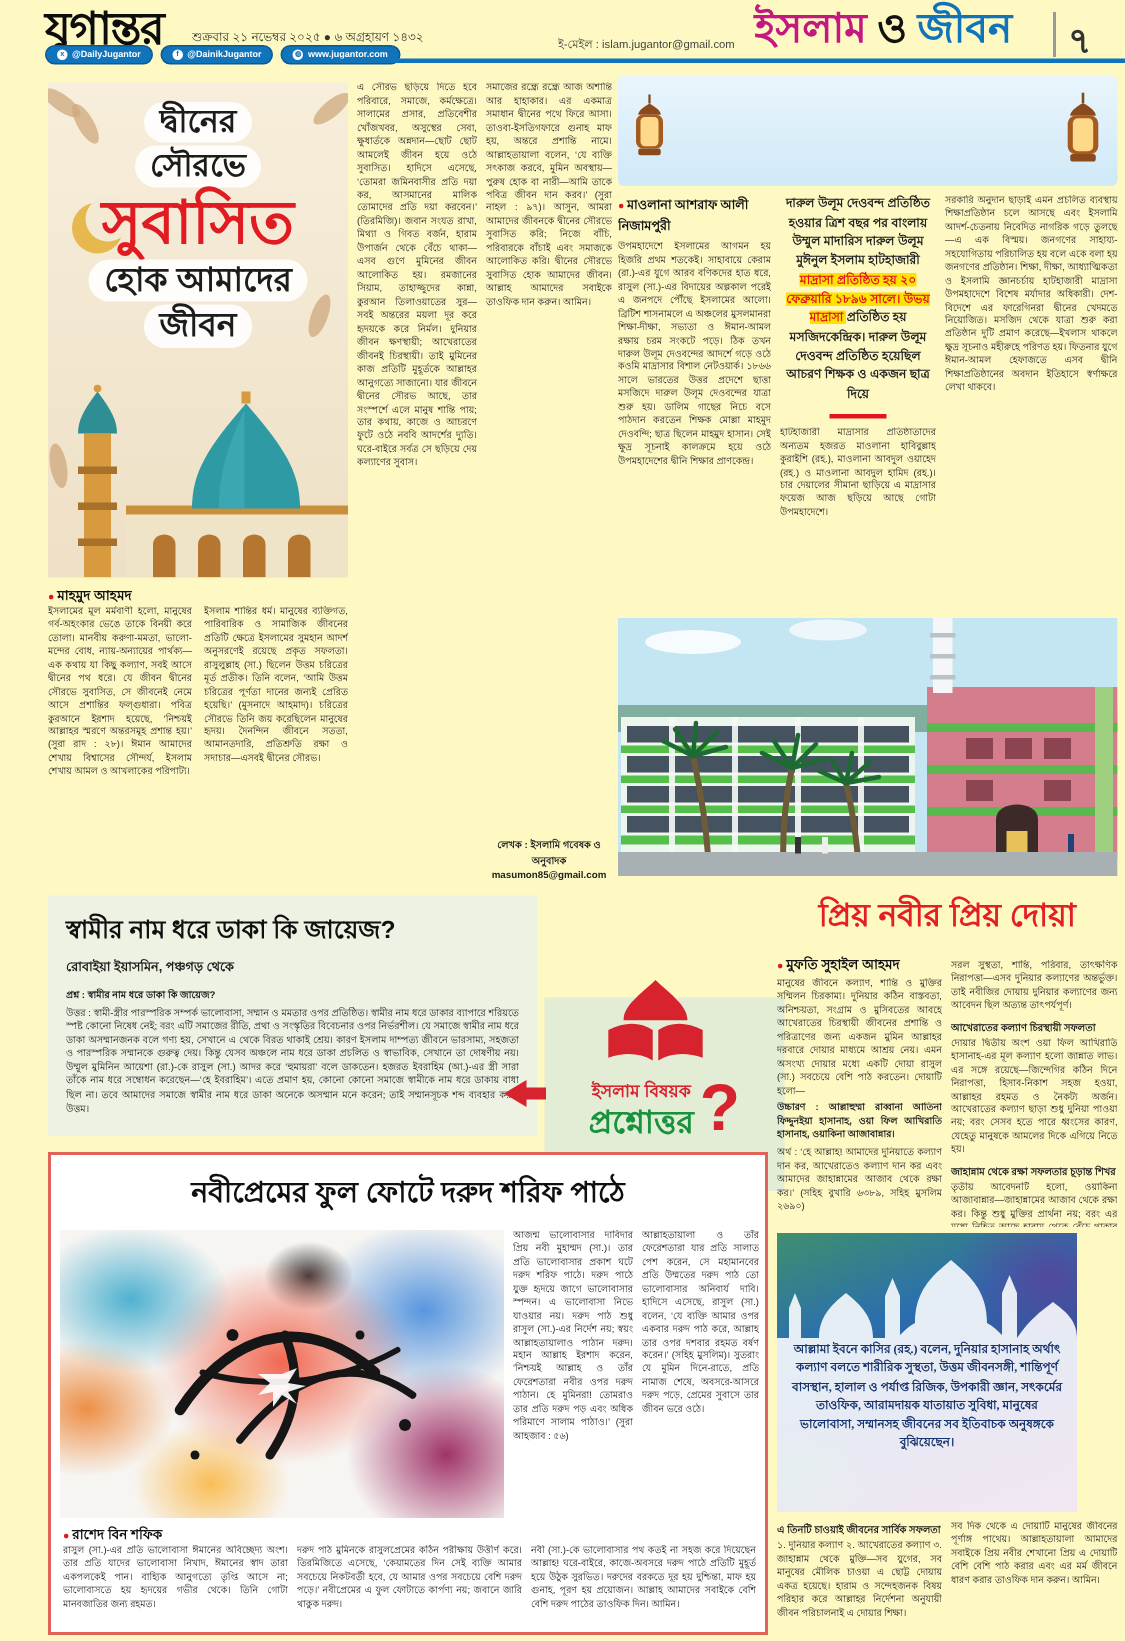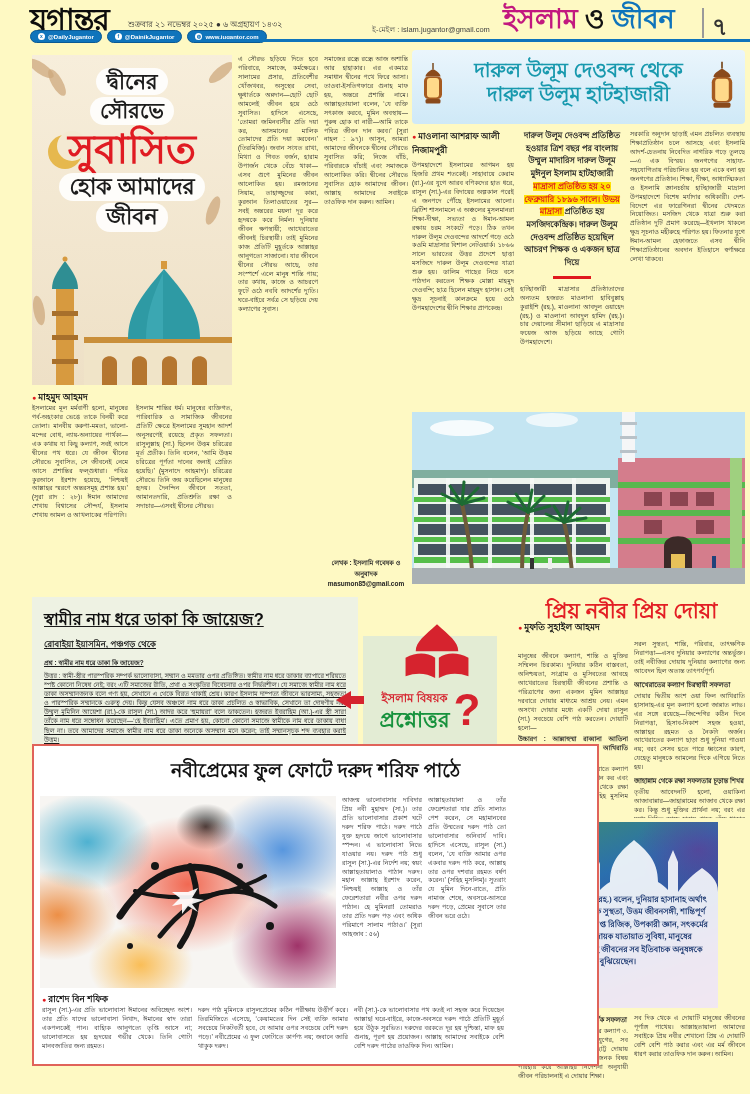--- a/index.html
+++ b/index.html
@@ -40,21 +40,21 @@
 
   
   .banner{background:linear-gradient(#eaf5fc,#cfe9f7);border-radius:4px;text-align:center;}
   .banner h1{margin:8px 0 0;font-size:20px;line-height:1.2;color:#1899ae;font-weight:800;}
   .lantern{position:absolute;top:8px;}
   .stand{font-size:8.2px;font-weight:bold;line-height:1.55;text-align:center;color:#222;}
   .hl{background:#ffe200;color:#e0181e;}
   .redbar{width:38px;height:3px;background:#e0181e;margin:6px auto;}
 
   
-  .qabox{background:#eef2e3;padding:10px 12px;box-sizing:border-box;text-decoration:underline;}
+  .qabox{background:#eef2e3;padding:10px 12px;box-sizing:border-box;}
   .qabox h2{margin:0;font-size:16.5px;font-weight:800;color:#101010;}
   .qabox .src{font-size:8.5px;font-weight:bold;margin-top:4px;}
   .qq{font-size:6.4px;font-weight:bold;margin-top:6px;}
   .qa-a{font-size:6.4px;line-height:1.42;text-align:justify;margin-top:2px;overflow:hidden;height:96px;}
   .qaftr{font-size:6.6px;font-weight:bold;margin-top:3px;}
   .qaftr::before{content:"◉ ";color:#1899ae;}
 
   
   .qgfx{background:#e3ecd4;}
   .qgfx .row{position:absolute;left:0;right:0;top:52px;display:flex;justify-content:center;align-items:center;gap:4px;}
@@ -178,27 +178,23 @@
       <rect x="12" y="20" width="16" height="26" rx="4" fill="#ffd98a"></rect>
       <rect x="10" y="48" width="20" height="6" rx="2" fill="#8a4a1c"></rect>
     </svg>
     <svg class="lantern" style="right:6px;" width="34" height="62" viewBox="0 0 40 64">
       <line x1="20" y1="0" x2="20" y2="8" stroke="#7a4a1e" stroke-width="2"></line>
       <path d="M20 8 C13 12 10 15 10 18 L30 18 C30 15 27 12 20 8 Z" fill="#8a4a1c"></path>
       <rect x="8" y="18" width="24" height="30" rx="6" fill="#a55a20"></rect>
       <rect x="12" y="20" width="16" height="26" rx="4" fill="#ffd98a"></rect>
       <rect x="10" y="48" width="20" height="6" rx="2" fill="#8a4a1c"></rect>
     </svg>
-    <h1>
-      <span>দারুল উলূম দেওবন্দ থেকে</span><br>
-      <span>দারুল উলূম হাটহাজারী</span>
-    </h1>
   </div>
   <div class="abs" style="left:412px;top:130px;width:102px;height:278px;overflow:hidden;">
-    <div class="byline" style="font-size:8.5px;">মাওলানা আশরাফ আলী নিজামপুরী</div>
+    <div class="byline" style="font-size:8.5px;font-family:Liberation Serif, serif;">মাওলানা আশরাফ আলী নিজামপুরী</div>
     <div class="tiny" style="margin-top:3px;">উপমহাদেশে ইসলামের আগমন হয় হিজরি প্রথম শতকেই। সাহাবায়ে কেরাম (রা.)-এর যুগে আরব বণিকদের হাত ধরে, রাসুল (সা.)-এর বিদায়ের অল্পকাল পরেই এ জনপদে পৌঁছে ইসলামের আলো। ব্রিটিশ শাসনামলে এ অঞ্চলের মুসলমানরা শিক্ষা-দীক্ষা, সভ্যতা ও ঈমান-আমল রক্ষায় চরম সংকটে পড়ে। ঠিক তখন দারুল উলূম দেওবন্দের আদর্শে গড়ে ওঠে কওমি মাদ্রাসার বিশাল নেটওয়ার্ক। ১৮৬৬ সালে ভারতের উত্তর প্রদেশে ছাত্তা মসজিদে দারুল উলূম দেওবন্দের যাত্রা শুরু হয়। ডালিম গাছের নিচে বসে পাঠদান করতেন শিক্ষক মোল্লা মাহমুদ দেওবন্দি; ছাত্র ছিলেন মাহমুদ হাসান। সেই ক্ষুদ্র সূচনাই কালক্রমে হয়ে ওঠে উপমহাদেশের দ্বীনি শিক্ষার প্রাণকেন্দ্র।</div>
   </div>
   <div class="abs" style="left:520px;top:130px;width:104px;height:278px;overflow:hidden;">
     <div class="stand">
       <span>দারুল উলূম দেওবন্দ প্রতিষ্ঠিত হওয়ার ত্রিশ বছর পর বাংলায় উম্মুল মাদারিস দারুল উলূম মুঈনুল ইসলাম হাটহাজারী </span><span class="hl">মাদ্রাসা প্রতিষ্ঠিত হয় ২০ ফেব্রুয়ারি ১৮৯৬ সালে। উভয় মাদ্রাসা </span><span>প্রতিষ্ঠিত হয় মসজিদকেন্দ্রিক। দারুল উলূম দেওবন্দ প্রতিষ্ঠিত হয়েছিল আচরণ শিক্ষক ও একজন ছাত্র দিয়ে</span>
     </div>
     <div class="redbar"></div>
     <div class="tiny">হাটহাজারী মাদ্রাসার প্রতিষ্ঠাতাদের অন্যতম হজরত মাওলানা হাবিবুল্লাহ কুরাইশি (রহ.), মাওলানা আবদুল ওয়াহেদ (রহ.) ও মাওলানা আবদুল হামিদ (রহ.)। চার দেয়ালের সীমানা ছাড়িয়ে এ মাদ্রাসার ফয়েজ আজ ছড়িয়ে আছে গোটা উপমহাদেশে।</div>
   </div>
   <div class="abs tiny" style="left:630px;top:130px;width:115px;height:278px;">সরকারি অনুদান ছাড়াই এমন প্রচলিত ব্যবস্থায় শিক্ষাপ্রতিষ্ঠান চলে আসছে এবং ইসলামি আদর্শ-চেতনায় নিবেদিত নাগরিক গড়ে তুলছে—এ এক বিস্ময়। জনগণের সাহায্য-সহযোগিতায় পরিচালিত হয় বলে একে বলা হয় জনগণের প্রতিষ্ঠান। শিক্ষা, দীক্ষা, আধ্যাত্মিকতা ও ইসলামি জ্ঞানচর্চায় হাটহাজারী মাদ্রাসা উপমহাদেশে বিশেষ মর্যাদার অধিকারী। দেশ-বিদেশে এর ফারেগিনরা দ্বীনের খেদমতে নিয়োজিত। মসজিদ থেকে যাত্রা শুরু করা প্রতিষ্ঠান দুটি প্রমাণ করেছে—ইখলাস থাকলে ক্ষুদ্র সূচনাও মহীরুহে পরিণত হয়। ফিতনার যুগে ঈমান-আমল হেফাজতে এসব দ্বীনি শিক্ষাপ্রতিষ্ঠানের অবদান ইতিহাসে স্বর্ণাক্ষরে লেখা থাকবে।</div>
@@ -280,39 +276,39 @@
   </svg>
 
   <div class="abs qabox" style="left:32px;top:597px;width:326px;height:160px;">
     <h2>স্বামীর নাম ধরে ডাকা কি জায়েজ?</h2>
     <div class="src">রোবাইয়া ইয়াসমিন, পঞ্চগড় থেকে</div>
     <div class="qq">প্রশ্ন : স্বামীর নাম ধরে ডাকা কি জায়েজ?</div>
     <div class="qa-a">উত্তর : স্বামী-স্ত্রীর পারস্পরিক সম্পর্ক ভালোবাসা, সম্মান ও মমতার ওপর প্রতিষ্ঠিত। স্বামীর নাম ধরে ডাকার ব্যাপারে শরিয়তে স্পষ্ট কোনো নিষেধ নেই; বরং এটি সমাজের রীতি, প্রথা ও সংস্কৃতির বিবেচনার ওপর নির্ভরশীল। যে সমাজে স্বামীর নাম ধরে ডাকা অসম্মানজনক বলে গণ্য হয়, সেখানে এ থেকে বিরত থাকাই শ্রেয়। কারণ ইসলাম দাম্পত্য জীবনে ভারসাম্য, সহজতা ও পারস্পরিক সম্মানকে গুরুত্ব দেয়। কিন্তু যেসব অঞ্চলে নাম ধরে ডাকা প্রচলিত ও স্বাভাবিক, সেখানে তা দোষণীয় নয়। উম্মুল মুমিনিন আয়েশা (রা.)-কে রাসুল (সা.) আদর করে ‘হুমায়রা’ বলে ডাকতেন। হজরত ইবরাহিম (আ.)-এর স্ত্রী সারা তাঁকে নাম ধরে সম্বোধন করেছেন—‘হে ইবরাহিম’। এতে প্রমাণ হয়, কোনো কোনো সমাজে স্বামীকে নাম ধরে ডাকায় বাধা ছিল না। তবে আমাদের সমাজে স্বামীর নাম ধরে ডাকা অনেকে অসম্মান মনে করেন; তাই সম্মানসূচক শব্দ ব্যবহার করাই উত্তম।</div>
     <div class="qaftr">ইসলাম ও জীবন ডেস্ক</div>
   </div>
 
-  <div class="abs qgfx" style="left:363px;top:636px;width:134px;height:129px;">
+  <div class="abs qgfx" style="left:363px;top:665px;width:160px;height:129px;">
     <span class="arrow"></span>
     <span class="arrowtail"></span>
     <svg class="abs" style="left:37px;top:-14px;" width="74" height="62" viewBox="0 0 80 66">
       <path d="M40 2 C27 14 17 21 17 31 L63 31 C63 21 53 14 40 2 Z" fill="#d6232e"></path>
       <path d="M6 38 Q24 29 38 38 L38 60 Q24 52 6 58 Z" fill="#d6232e"></path>
       <path d="M74 38 Q56 29 42 38 L42 60 Q56 52 74 58 Z" fill="#d6232e"></path>
     </svg>
     <div class="row">
       <span style="display:flex;flex-direction:column;align-items:center;">
         <span class="qg1">ইসলাম বিষয়ক</span>
         <span class="qg2">প্রশ্নোত্তর</span>
       </span>
       <span class="qmark">?</span>
     </div>
   </div>
 
   <div class="abs duahead" style="left:518px;top:600px;width:227px;">প্রিয় নবীর প্রিয় দোয়া</div>
-  <div class="abs byline" style="left:518px;top:620px;text-align:right;">মুফতি সুহাইল আহমদ</div>
+  <div class="abs byline" style="left:518px;top:636px;text-align:right;">মুফতি সুহাইল আহমদ</div>
   <div class="abs" style="left:518px;top:652px;width:110px;height:166px;overflow:hidden;">
     <div class="tiny">মানুষের জীবনে কল্যাণ, শান্তি ও মুক্তির সম্মিলন চিরকাম্য। দুনিয়ার কঠিন বাস্তবতা, অনিশ্চয়তা, সংগ্রাম ও মুসিবতের আবহে আখেরাতের চিরস্থায়ী জীবনের প্রশান্তি ও পরিত্রাণের জন্য একজন মুমিন আল্লাহর দরবারে দোয়ার মাধ্যমে আশ্রয় নেয়। এমন অসংখ্য দোয়ার মধ্যে একটি দোয়া রাসুল (সা.) সবচেয়ে বেশি পাঠ করতেন। দোয়াটি হলো—</div>
     <div class="tiny boldpara" style="margin-top:3px;">উচ্চারণ : আল্লাহুম্মা রাব্বানা আতিনা ফিদ্দুনইয়া হাসানাহ, ওয়া ফিল আখিরাতি হাসানাহ, ওয়াকিনা আজাবান্নার।</div>
     <div class="tiny" style="margin-top:3px;">অর্থ : ‘হে আল্লাহ! আমাদের দুনিয়াতে কল্যাণ দান কর, আখেরাতেও কল্যাণ দান কর এবং আমাদের জাহান্নামের আজাব থেকে রক্ষা কর।’ (সহিহ বুখারি ৬৩৮৯, সহিহ মুসলিম ২৬৯০)</div>
   </div>
   <div class="abs" style="left:634px;top:640px;width:111px;height:178px;overflow:hidden;">
     <div class="tiny">সরল সুস্থতা, শান্তি, পরিবার, তাৎক্ষণিক নিরাপত্তা—এসব দুনিয়ার কল্যাণের অন্তর্ভুক্ত। তাই নবীজির দোয়ায় দুনিয়ার কল্যাণের জন্য আবেদন ছিল অত্যন্ত তাৎপর্যপূর্ণ।</div>
     <div class="subhead">আখেরাতের কল্যাণ চিরস্থায়ী সফলতা</div>
     <div class="tiny">দোয়ার দ্বিতীয় অংশ ওয়া ফিল আখিরাতি হাসানাহ-এর মূল কল্যাণ হলো জান্নাত লাভ। এর সঙ্গে রয়েছে—জিন্দেগির কঠিন দিনে নিরাপত্তা, হিসাব-নিকাশ সহজ হওয়া, আল্লাহর রহমত ও নৈকট্য অর্জন। আখেরাতের কল্যাণ ছাড়া শুধু দুনিয়া পাওয়া নয়; বরং সেসব হতে পারে ধ্বংসের কারণ, যেহেতু মানুষকে আমলের দিকে এগিয়ে নিতে হয়।</div>
     <div class="subhead">জাহান্নাম থেকে রক্ষা সফলতার চূড়ান্ত শিখর</div>
@@ -323,21 +319,21 @@
       <path fill="#ffffff" opacity=".88" d="M0 54 L8 54 L8 34 L12 24 L16 34 L16 54 L28 54 C28 40 36 32 46 24 C56 32 64 40 64 54 L72 54 L72 26 L77 14 L82 26 L82 52 C85 49 88 46 92 44 C92 22 104 12 116 2 C128 12 140 22 140 44 C144 46 147 49 150 52 L150 24 L155 12 L160 24 L160 54 C168 42 176 36 184 30 C192 36 200 42 200 54 L212 54 L212 36 L216 27 L220 36 L220 54 L230 54 L230 170 L0 170 Z"></path>
     </svg>
     <div class="quote">আল্লামা ইবনে কাসির (রহ.) বলেন, দুনিয়ার হাসানাহ অর্থাৎ কল্যাণ বলতে শারীরিক সুস্থতা, উত্তম জীবনসঙ্গী, শান্তিপূর্ণ বাসস্থান, হালাল ও পর্যাপ্ত রিজিক, উপকারী জ্ঞান, সৎকর্মের তাওফিক, আরামদায়ক যাতায়াত সুবিধা, মানুষের ভালোবাসা, সম্মানসহ জীবনের সব ইতিবাচক অনুষঙ্গকে বুঝিয়েছেন।</div>
   </div>
   <div class="abs" style="left:518px;top:1014px;width:110px;height:72px;overflow:hidden;">
     <div class="subhead" style="margin-top:0;">এ তিনটি চাওয়াই জীবনের সার্বিক সফলতা</div>
     <div class="tiny">১. দুনিয়ার কল্যাণ ২. আখেরাতের কল্যাণ ৩. জাহান্নাম থেকে মুক্তি—সব যুগের, সব মানুষের মৌলিক চাওয়া এ ছোট্ট দোয়ায় একত্র হয়েছে। হারাম ও সন্দেহজনক বিষয় পরিহার করে আল্লাহর নির্দেশনা অনুযায়ী জীবন পরিচালনাই এ দোয়ার শিক্ষা।</div>
   </div>
   <div class="abs tiny" style="left:634px;top:1014px;width:111px;height:72px;">সব দিক থেকে এ দোয়াটি মানুষের জীবনের পূর্ণাঙ্গ পাথেয়। আল্লাহতায়ালা আমাদের সবাইকে প্রিয় নবীর শেখানো প্রিয় এ দোয়াটি বেশি বেশি পাঠ করার এবং এর মর্ম জীবনে ধারণ করার তাওফিক দান করুন। আমিন।</div>
 
-  <div class="abs dorud" style="left:32px;top:744px;width:567px;height:322px;">
+  <div class="abs dorud" style="left:32px;top:768px;width:480px;height:322px;">
     <h2>নবীপ্রেমের ফুল ফোটে দরুদ শরিফ পাঠে</h2>
     <div class="abs callig" style="left:6px;top:50px;width:296px;height:192px;">
       <svg width="296" height="192" viewBox="0 0 296 192">
         <g stroke="#161616" fill="none" stroke-linecap="round">
           <path d="M80 120 C120 60 170 60 210 95" stroke-width="7"></path>
           <path d="M120 140 C160 90 200 85 235 110" stroke-width="5"></path>
           <path d="M150 70 C160 95 160 120 140 150" stroke-width="6"></path>
           <path d="M95 95 C130 105 180 105 225 80" stroke-width="4"></path>
         </g>
         <g fill="#161616">

